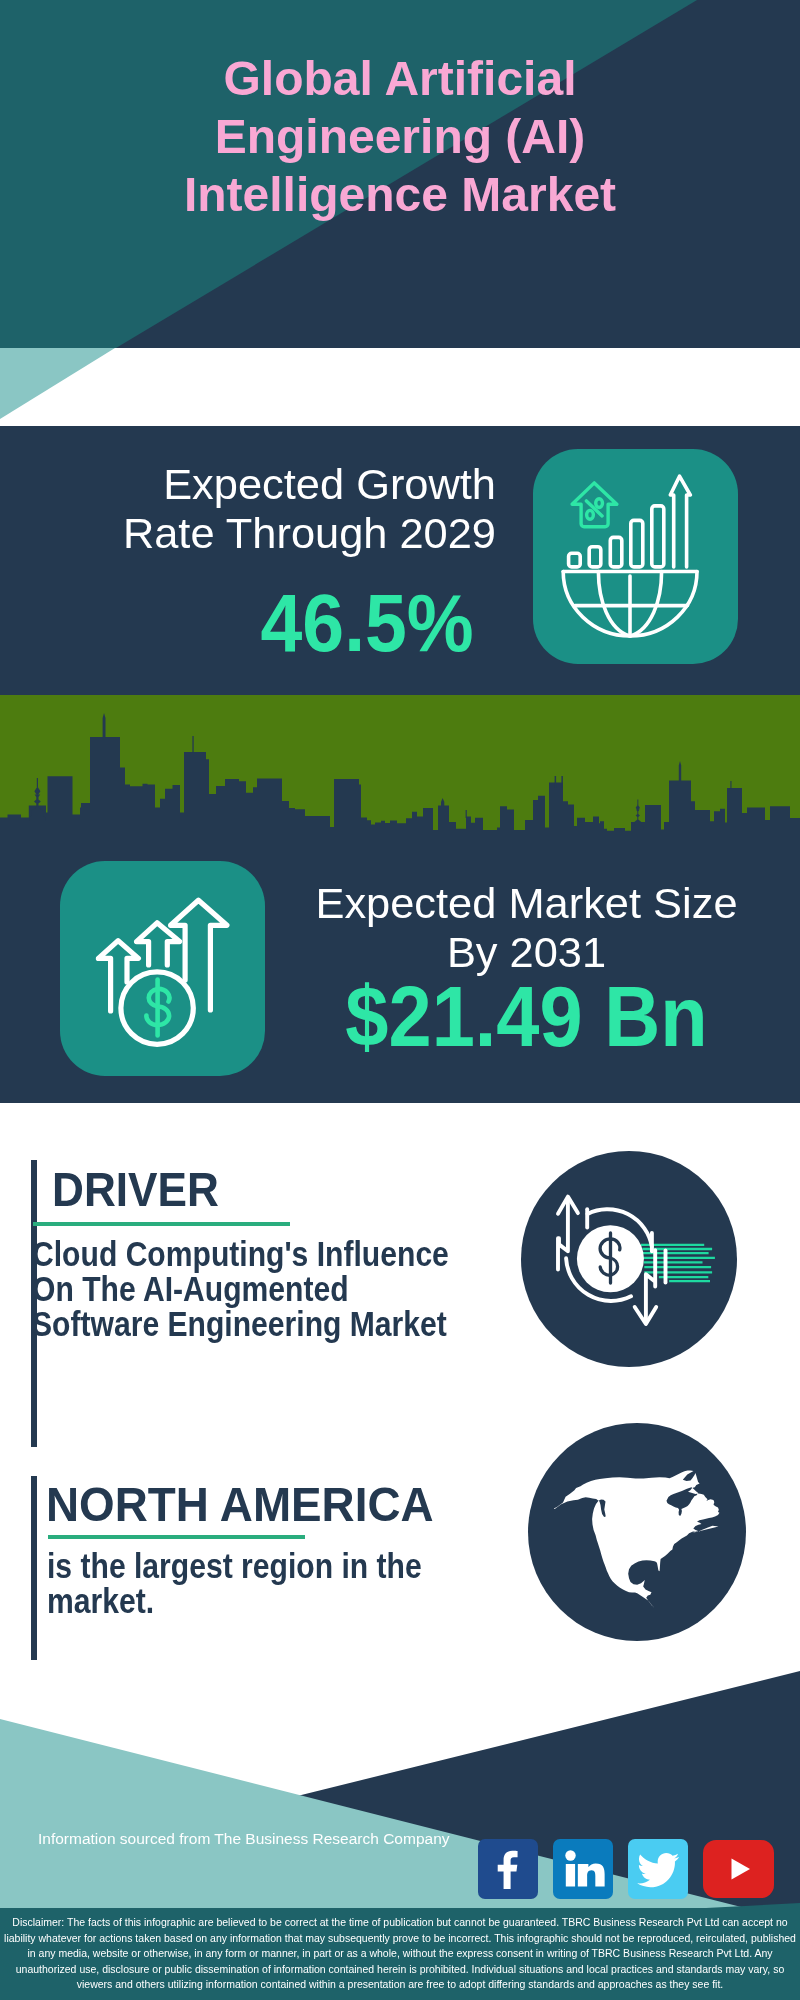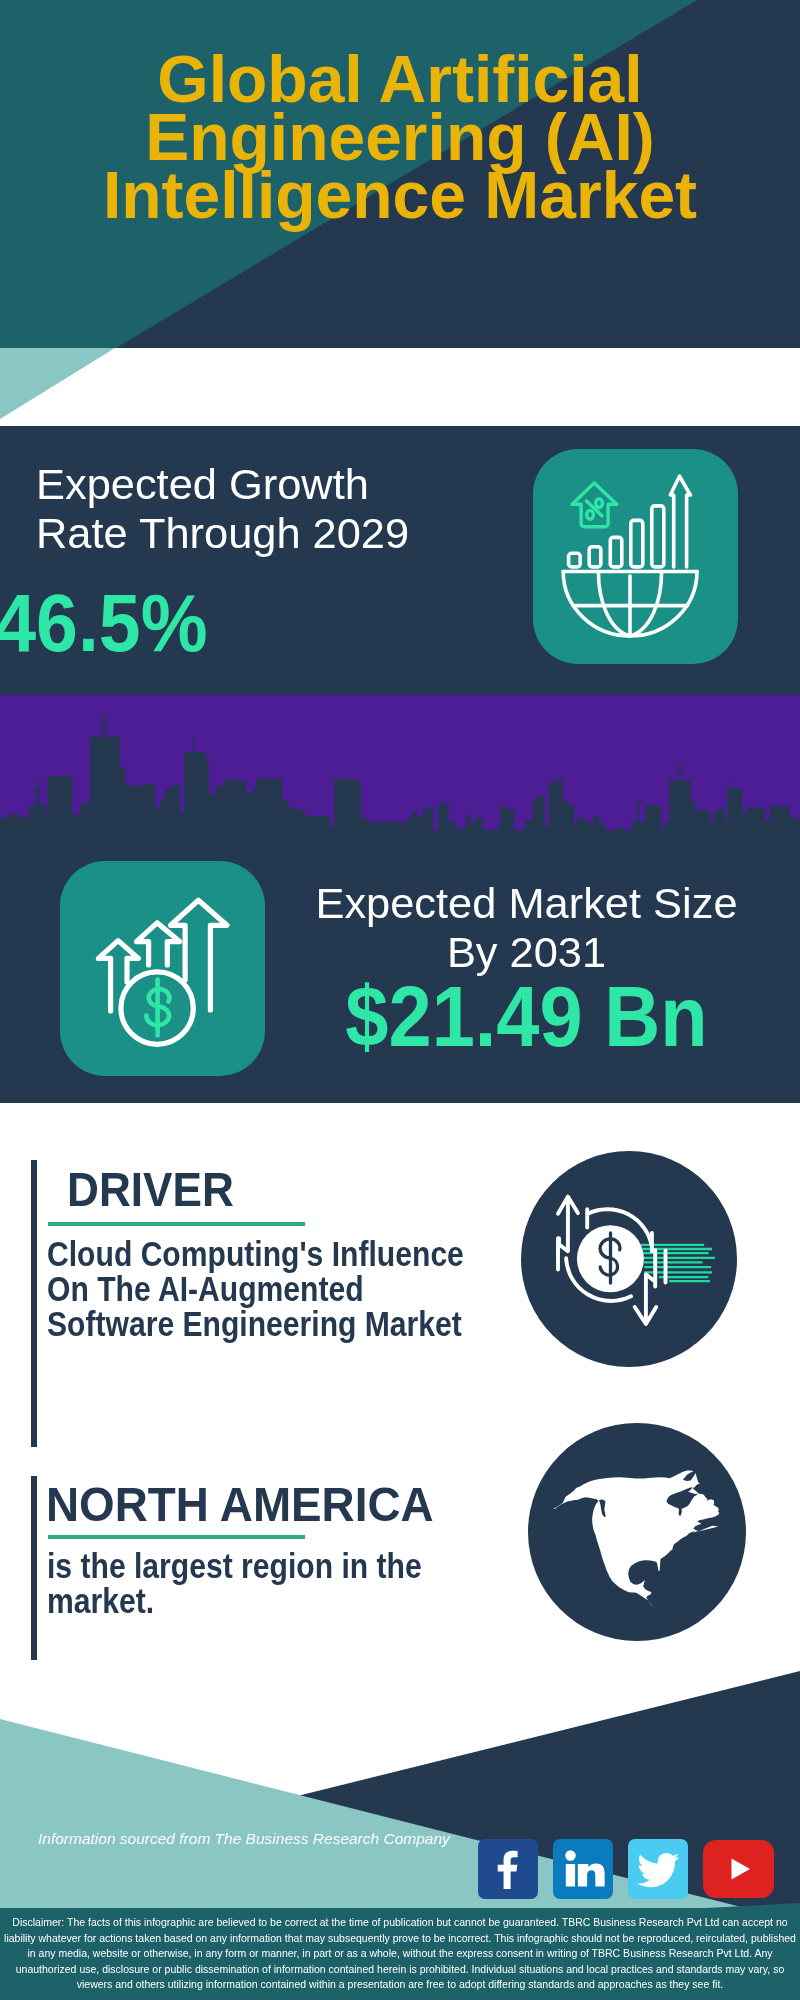--- a/index.html
+++ b/index.html
@@ -4,50 +4,50 @@
 <style>
   html,body{margin:0;padding:0;background:#ffffff;}
   body{width:800px;height:2000px;font-family:"Liberation Sans",sans-serif;overflow:hidden;position:relative;-webkit-font-smoothing:antialiased;}
   .page{position:absolute;left:0;top:0;width:800px;height:2000px;overflow:hidden;background:#ffffff;}
   .abs{position:absolute;}
 
   
   #header{left:0;top:0;width:800px;height:348px;background:#1e6269;overflow:hidden;}
   #header .navy-wedge{position:absolute;left:0;top:0;width:800px;height:348px;
      background:#243950;clip-path:polygon(116px 348px, 697px 0px, 800px 0px, 800px 348px);}
-  #title{position:absolute;left:0;top:50px;width:800px;text-align:center;color:#eab308;
-     font-weight:bold;font-size:66px;line-height:58px;letter-spacing:0px;z-index:3;}
+  #title{position:absolute;left:0;top:50px;width:800px;text-align:center;color:#f9a8d4;
+     font-weight:bold;font-size:48px;line-height:58px;letter-spacing:0px;z-index:3;}
 
   
   #header-tri{left:0;top:348px;width:130px;height:75px;
      background:#8ac6c4;clip-path:polygon(0 0, 115px 0, 0 71px);}
 
   
   #growth{left:0;top:426px;width:800px;height:269px;background:#243950;}
   .blk-label{color:#ffffff;font-size:43.4px;line-height:49.2px;font-weight:normal;}
   .blk-value{color:#2ee6a6;font-size:82.2px;line-height:82px;font-weight:bold;
      transform:scaleX(0.915);transform-origin:center;}
 
   
-  #skyline-block{left:0;top:695px;width:800px;height:408px;background:#4c1d95;}
+  #skyline-block{left:0;top:695px;width:800px;height:408px;background:#4d7c0f;}
   #skyline-svg{position:absolute;left:0;top:0;width:800px;height:150px;display:block;}
   #skyline-fill{position:absolute;left:0;top:145px;width:800px;height:263px;background:#243950;}
 
   
   .tile{background:#1b9086;border-radius:42px;}
 
   
   .barline{background:#243950;}
   .sect-title{color:#243950;font-weight:bold;transform-origin:left center;white-space:nowrap;}
   .underline{height:4px;background:#2aad7e;}
   .sect-body{color:#243950;font-weight:bold;transform-origin:left top;white-space:nowrap;}
   .circle{border-radius:50%;background:#243950;}
 
   
-  #footer{left:0;top:1660px;width:800px;height:340px;overflow:hidden;background:#ffffff;font-style:italic;}
+  #footer{left:0;top:1660px;width:800px;height:340px;overflow:hidden;background:#ffffff;}
   .f-shape{position:absolute;left:0;top:0;width:800px;height:340px;}
   #src-text{position:absolute;color:#ffffff;font-size:15.5px;line-height:25px;}
   .social{position:absolute;border-radius:7px;}
   #disclaimer{position:absolute;left:0;top:1908px;width:800px;height:92px;background:#1e6269;
       color:#ffffff;font-size:10.5px;line-height:15.5px;text-align:center;padding-top:7px;box-sizing:border-box;}
 </style>
 </head>
 <body>
 
 <div class="page">
@@ -56,21 +56,21 @@
   <div class="navy-wedge"></div>
   <div id="title">
     <div>Global Artificial</div>
     <div>Engineering (AI)</div>
     <div>Intelligence Market</div>
   </div>
 </div>
 <div class="abs" id="header-tri"></div>
 
 <div class="abs" id="growth">
-  <div class="abs" style="left:36px;top:34px;width:460px;text-align:left;">
+  <div class="abs" style="left:36px;top:34px;width:460px;text-align:right;">
     <div class="blk-label">Expected Growth</div>
     <div class="blk-label">Rate Through 2029</div>
     <div class="blk-value" style="margin-top:24px;margin-left:-64px;">46.5%</div>
   </div>
   <div class="abs tile" style="left:533px;top:23px;width:205px;height:215px;border-radius:45px;">
     <svg viewBox="0 0 205 215" width="205" height="215">
       <g fill="none" stroke="#ffffff" stroke-width="3.6" stroke-linecap="round" stroke-linejoin="round">
         <rect x="35.6" y="104.3" width="11.6" height="13.6" rx="3"></rect>
         <rect x="56.2" y="97.7" width="11.6" height="20.2" rx="3"></rect>
         <rect x="77.3" y="88.4" width="11.5" height="29.5" rx="3"></rect>
@@ -139,21 +139,21 @@
     </svg>
   </div>
   <div class="abs" id="ms-text" style="left:292px;top:184px;width:469px;text-align:center;">
     <div class="blk-label">Expected Market Size</div>
     <div class="blk-label">By 2031</div>
     <div class="blk-value" style="margin-top:-2px;font-size:84.8px;line-height:84px;">$21.49 Bn</div>
   </div>
 </div>
 
 <div class="abs barline" style="left:31px;top:1160px;width:6px;height:287px;"></div>
-<div class="abs" style="left:50px;top:1164.5px;width:460px;padding-left:20px;">
+<div class="abs" style="left:35px;top:1164.5px;width:460px;padding-left:20px;">
   <div class="sect-title" style="font-size:48.7px;line-height:48.7px;transform:scaleX(0.907);margin-left:-2.7px;">DRIVER</div>
   <div class="underline" style="width:257.6px;position:absolute;left:-2.3px;top:57.5px;"></div>
   <div class="sect-body" style="font-size:34.4px;line-height:35px;position:absolute;left:-1px;top:72px;transform:scaleX(0.8753);margin-left:-2px;">
     <div>Cloud Computing's Influence</div>
     <div>On The AI-Augmented</div>
     <div>Software Engineering Market</div>
   </div>
 </div>
 <div class="abs circle" style="left:521px;top:1151px;width:216px;height:216px;">
   <svg viewBox="0 0 216 216" width="216" height="216">

